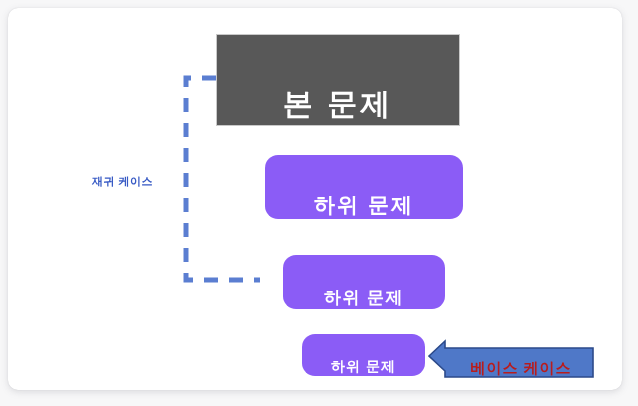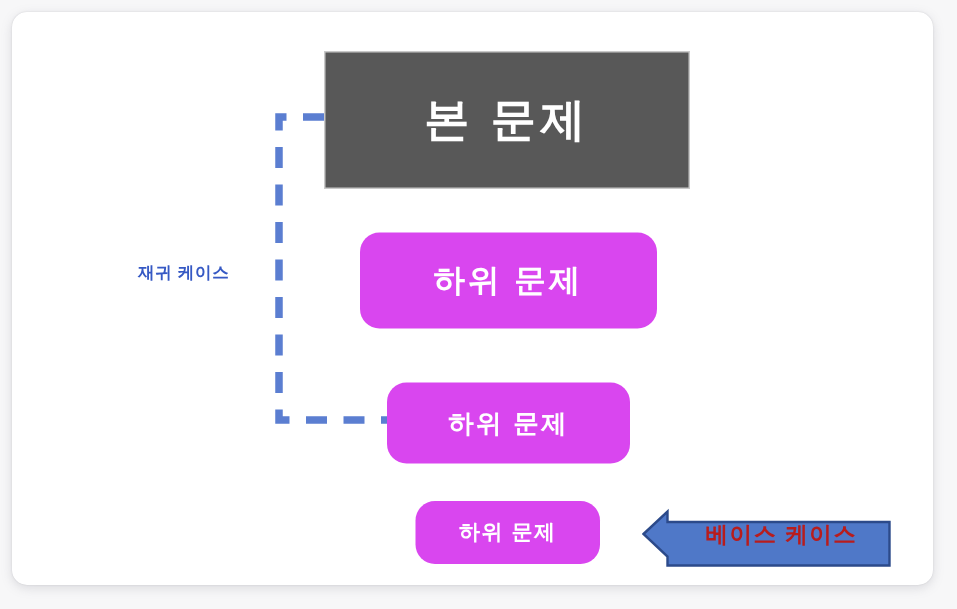--- a/index.html
+++ b/index.html
@@ -43,21 +43,21 @@
     top: 0;
     width: 614px;
     height: 382px;
     pointer-events: none;
   }
 
   
   .node {
     position: absolute;
     display: flex;
-    align-items: center;
+    align-items: flex-end;
     justify-content: center;
     box-sizing: border-box;
     color: #ffffff;
     font-weight: bold;
     letter-spacing: 0.5px;
     white-space: nowrap;
   }
 
   
   #node-main {
@@ -66,22 +66,23 @@
     width: 244px;
     height: 92px;
     background: #585858;
     border: 1px solid #c9c9c9;
     font-size: 30px;
     letter-spacing: 3px;
   }
 
   
   .node-sub {
-    background: #d946ef;
+    background: #8b5cf6;
     border-radius: 13px;
+    margin-left: 25px;
   }
   #node-sub-1 {
     left: 232px;
     top: 147px;
     width: 198px;
     height: 64px;
     font-size: 21px;
     letter-spacing: 2px;
   }
   #node-sub-2 {

